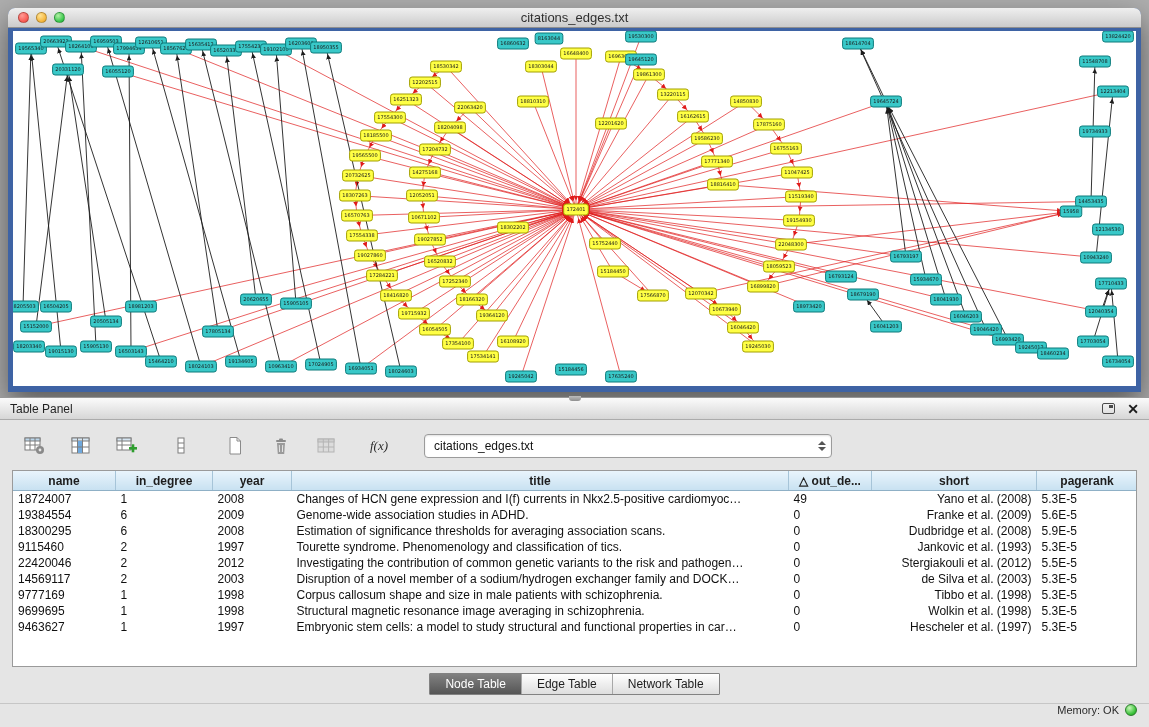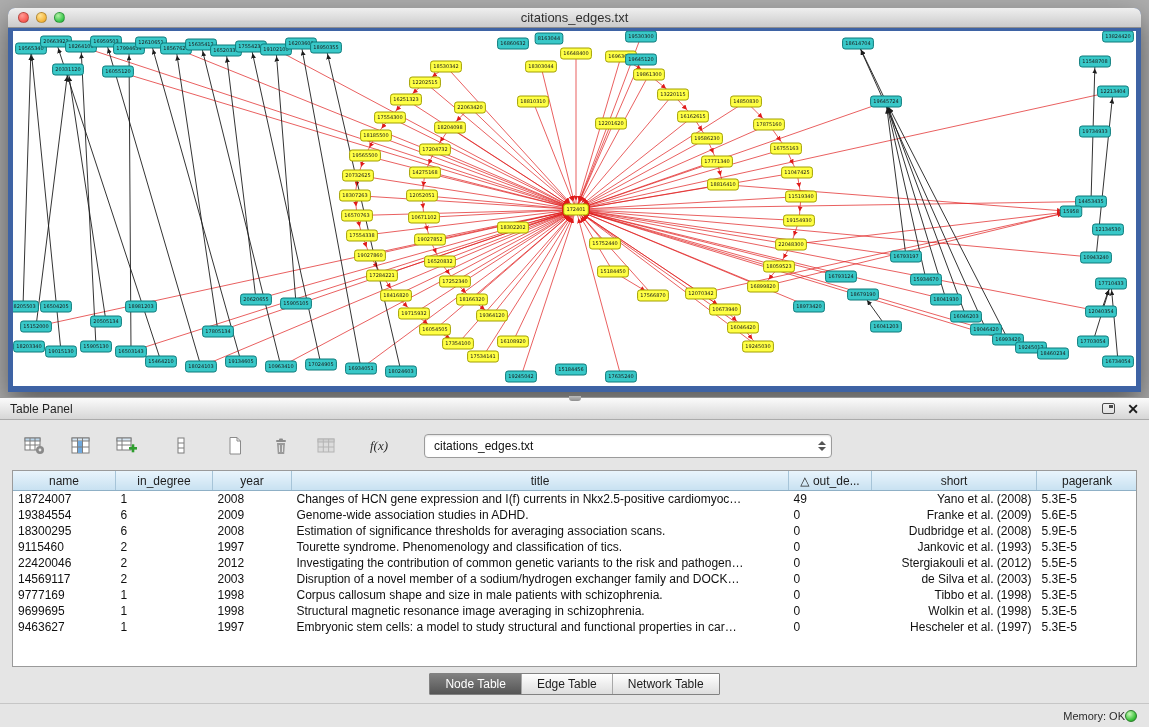--- a/index.html
+++ b/index.html
@@ -46,35 +46,35 @@
     display:flex;align-items:center;padding:0 5px 0 9px;font-size:12px;color:#111;margin-left:16px;
     box-shadow:inset 0 1px 2px rgba(0,0,0,.12);cursor:pointer}
   .combo .arrows{margin-left:auto;display:flex;flex-direction:column;gap:2px}
   .combo .arrows i{display:block;width:0;height:0;border-left:4px solid transparent;border-right:4px solid transparent}
   .combo .arrows i.up{border-bottom:4px solid #555}
   .combo .arrows i.dn{border-top:4px solid #555}
 
   .table-wrap{flex:1;border:1px solid #9a9a9a;background:#fff;overflow:hidden;min-height:0}
   table.data{border-collapse:collapse;table-layout:fixed;width:100%;font-size:12px}
   table.data th{height:19px;background:linear-gradient(#e9f4fc,#c8e1f1);border-right:1px solid #a6c4d8;
-    border-bottom:1px solid #8fb0c6;font-weight:normal;color:#1d1d1d;text-align:center;overflow:hidden;white-space:nowrap;padding:0 3px}
+    border-bottom:1px solid #8fb0c6;font-weight:bold;color:#1d1d1d;text-align:center;overflow:hidden;white-space:nowrap;padding:0 3px}
   table.data th.filler{background:#fdfdfd;border-right:none}
   table.data td{height:16px;padding:0 5px;white-space:nowrap;overflow:hidden;color:#101010}
   table.data .c0{width:96px}.data .c1{width:90px}.data .c2{width:72px}.data .c3{width:490px}
   table.data .c4{width:76px}.data .c5{width:158px}.data .c6{width:94px}
   table.data td.c5{text-align:right}
 
   .tabs-row{display:flex;justify-content:center;padding:6px 0 8px}
   .seg{display:flex;border:1px solid #828282;border-radius:1px;overflow:hidden;background:linear-gradient(#ffffff,#dedede)}
   .seg button{font-size:12px;padding:3px 15px;border:none;background:transparent;color:#1d1d1d;
     border-left:1px solid #a8a8a8;cursor:pointer;font-family:inherit}
   .seg button:first-child{border-left:none}
   .seg button.active{background:linear-gradient(#818181,#555555);color:#fff}
 
-  .status-bar{height:23px;display:flex;align-items:center;justify-content:flex-end;gap:0;
+  .status-bar{height:23px;display:flex;align-items:flex-start;justify-content:flex-end;gap:6px;
     padding:0 12px;font-size:11px;color:#2b2b2b;border-top:1px solid #c6c6c6}
   .mem-dot{width:12px;height:12px;border-radius:50%;border:1px solid #2a7d2a;box-sizing:border-box;
     background:radial-gradient(circle at 35% 30%,#c8f7b8,#3ac23a 65%,#1d8f1d)}
 
   
   .ticon{display:block}
 </style>
 </head>
 <body>
 

